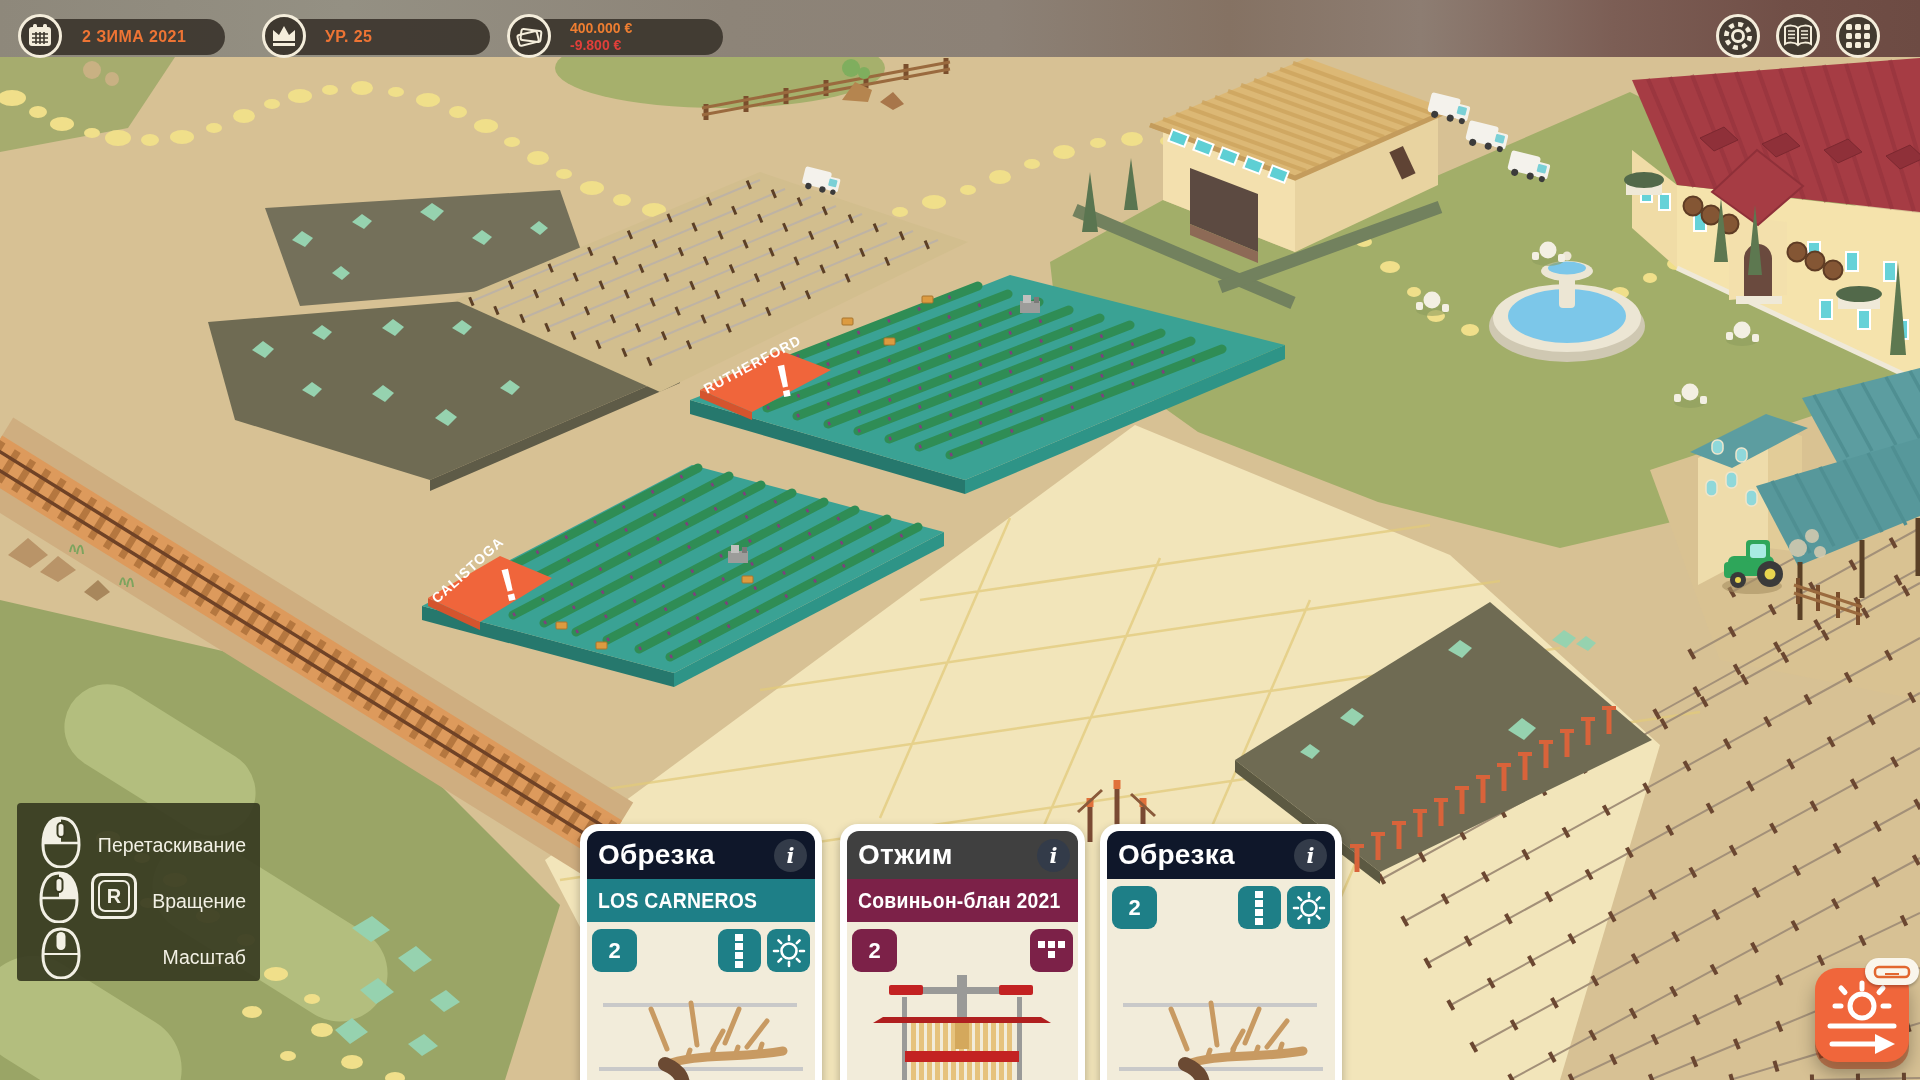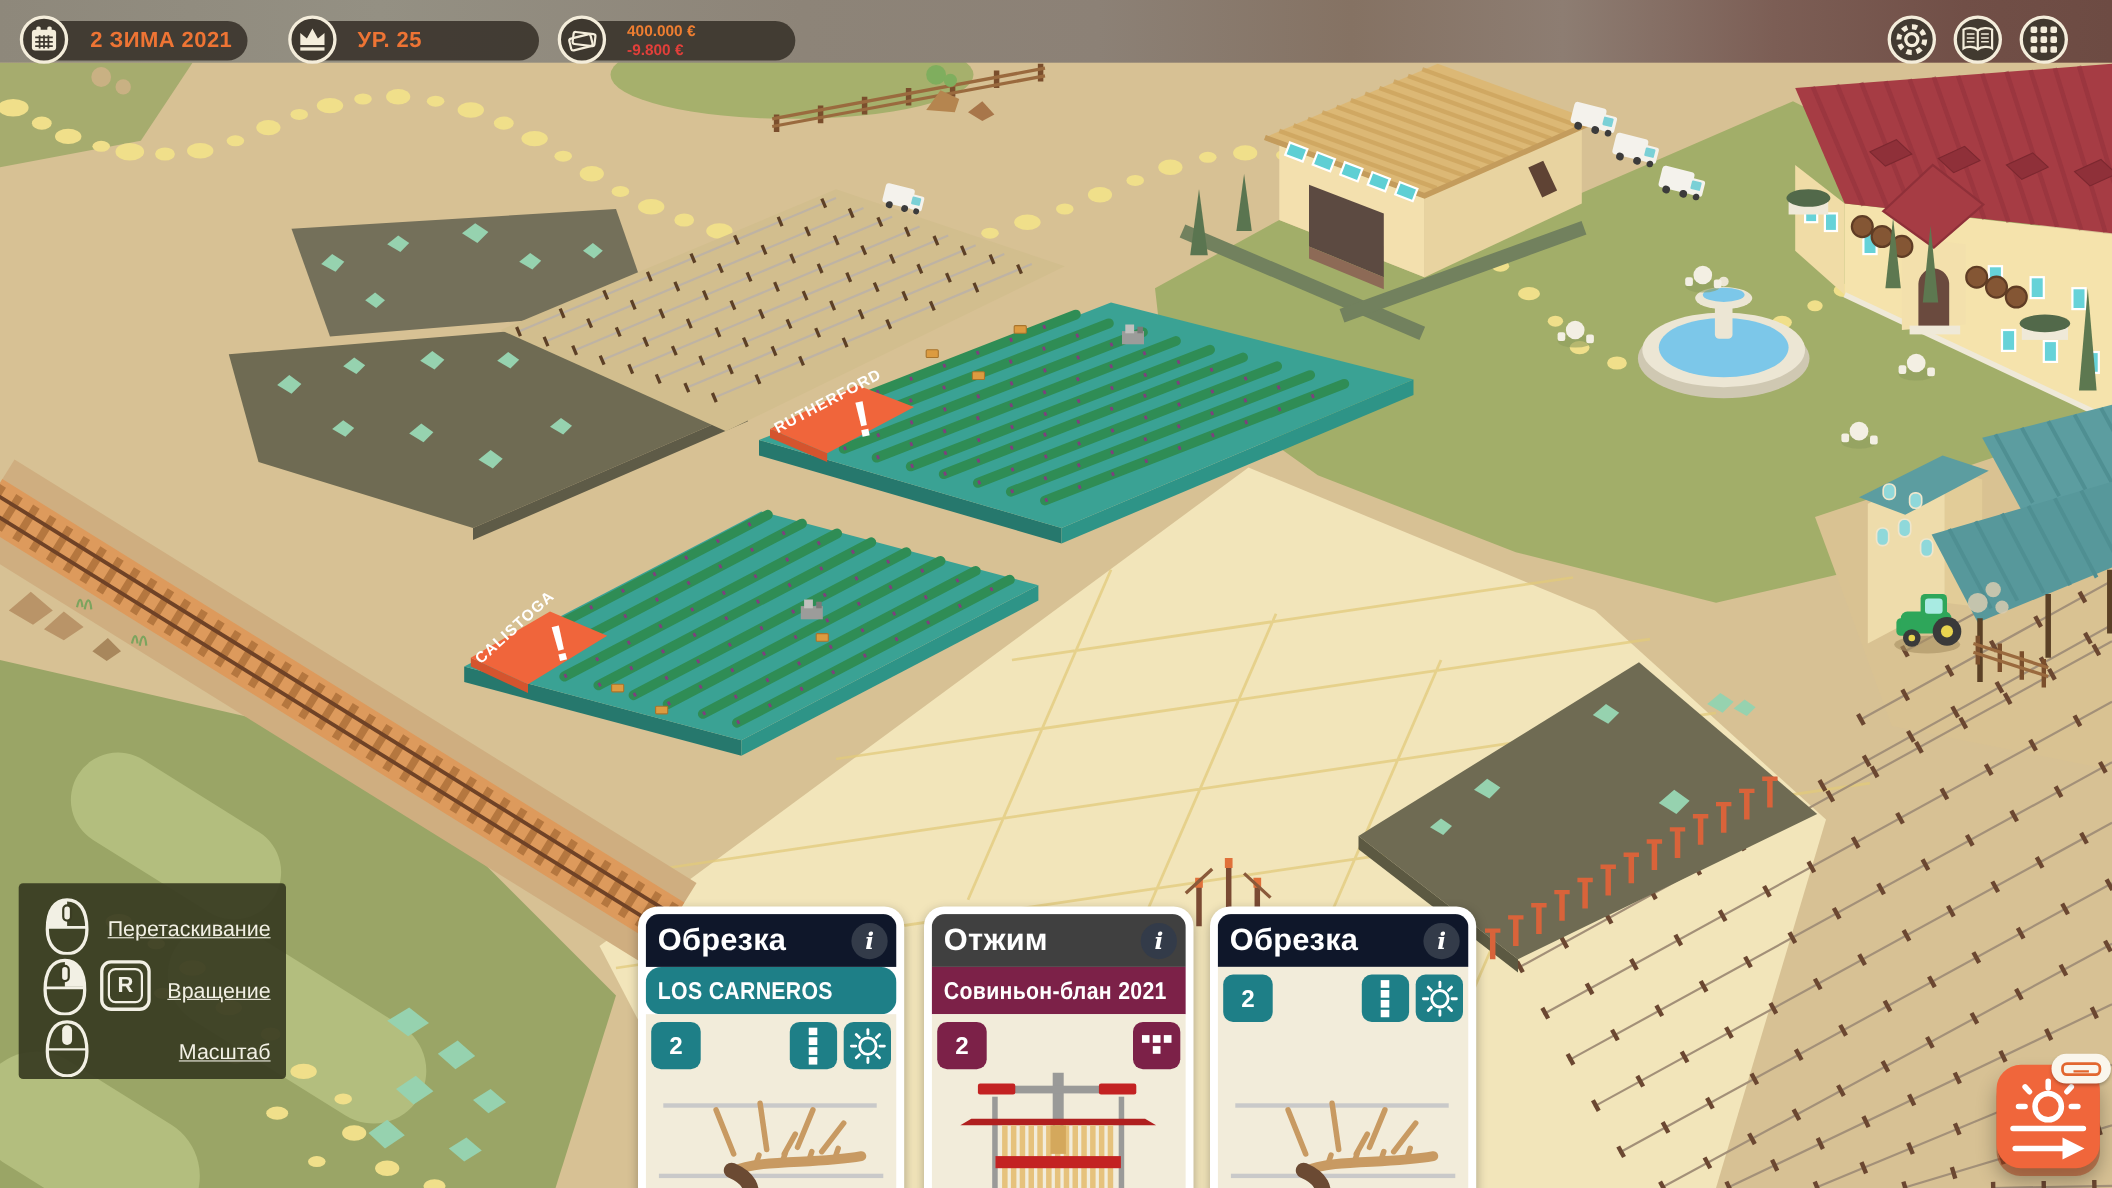--- a/index.html
+++ b/index.html
@@ -9,32 +9,32 @@
 
   
   .hud{position:absolute;left:0;top:0;width:1920px;height:57px;
        background:linear-gradient(90deg,#8e887b 0%,#949083 18%,#8d8478 38%,#8c8176 52%,#857263 64%,#8d7d72 74%,#7c5e55 84%,#714f47 93%,#6d4b43 100%);
        z-index:30;}
   .pill{position:absolute;top:19px;height:36px;background:rgba(62,56,47,.95);border-radius:18px;}
   .pill-circle{position:absolute;top:-5px;width:44px;height:44px;border-radius:50%;
        background:#3e382f;border:3px solid #f4eddb;box-sizing:border-box;
        display:flex;align-items:center;justify-content:center;}
   .pill-label{position:absolute;top:0;height:36px;display:flex;align-items:center;
-       font-weight:700;font-size:20px;letter-spacing:.4px;color:#ee7434;white-space:nowrap;}
+       font-weight:700;font-size:16px;letter-spacing:.4px;color:#ee7434;white-space:nowrap;}
   .money-lines{position:absolute;top:1px;left:62px;line-height:17px;font-weight:700;font-size:14px;white-space:nowrap;}
   .money-amount{color:#ef7e31;}
   .money-delta{color:#e23f3a;}
   .hud-btn{position:absolute;top:14px;width:44px;height:44px;border-radius:50%;
        background:rgba(62,56,47,.92);border:3px solid #f4eddb;box-sizing:border-box;
        display:flex;align-items:center;justify-content:center;cursor:pointer;}
 
   
   .legend{position:absolute;left:17px;top:803px;width:243px;height:178px;
        background:rgba(56,59,33,.93);border-radius:4px;color:#f2f0e4;z-index:20;}
-  .legend-label{position:absolute;right:14px;font-size:19.5px;white-space:nowrap;text-decoration:underline;}
+  .legend-label{position:absolute;right:14px;font-size:19.5px;white-space:nowrap;}
   .keycap{position:absolute;left:74px;top:70px;width:46px;height:46px;border:3px solid #f2f0e4;border-radius:10px;box-sizing:border-box;display:flex;align-items:center;justify-content:center;}
   .keycap-inner{width:32px;height:32px;border:2.5px solid #f2f0e4;border-radius:7px;box-sizing:border-box;
        display:flex;align-items:center;justify-content:center;font-weight:700;font-size:20px;}
 
   
   .card{position:absolute;top:824px;width:242px;height:280px;background:#fff;border-radius:18px;
         padding:7px;box-sizing:border-box;box-shadow:0 4px 10px rgba(0,0,0,.28);z-index:25;cursor:pointer;}
   .card-inner{height:100%;border-radius:12px;overflow:hidden;display:flex;flex-direction:column;}
   .card-header{height:48px;flex:0 0 48px;display:flex;align-items:center;justify-content:space-between;
         padding:0 8px 0 11px;color:#fff;}
@@ -43,21 +43,21 @@
         display:flex;align-items:center;justify-content:center;
         font-family:"DejaVu Serif",serif;font-style:italic;font-weight:700;font-size:21px;cursor:pointer;}
   .card-sub{height:43px;flex:0 0 43px;display:flex;align-items:center;padding:0 11px;color:#fff;}
   .card-sub span{font-weight:700;font-size:22px;letter-spacing:.3px;transform:scaleX(.88);transform-origin:left center;white-space:nowrap;}
   .card-body{flex:1;background:#f2ecda;position:relative;}
   .count-badge{position:absolute;left:5px;top:7px;width:45px;height:43px;border-radius:9px;color:#fff;
         font-weight:700;font-size:22px;display:flex;align-items:center;justify-content:center;}
   .action-icons{position:absolute;right:5px;top:7px;display:flex;gap:6px;}
   .action-btn{width:43px;height:43px;border-radius:9px;display:flex;align-items:center;justify-content:center;cursor:pointer;}
   .illus{position:absolute;left:0;bottom:0;}
-  .teal  .card-header{background:#0f172a;}  .teal  .card-sub{background:#1e7f87;border-radius:14px;}
+  .teal  .card-header{background:#0f172a;}  .teal  .card-sub{background:#1e7f87;}
   .teal  .count-badge,.teal .action-btn{background:#1e7f87;}
   .mag   .card-header{background:#404040;}  .mag   .card-sub{background:#7c2148;}
   .mag   .count-badge,.mag .action-btn{background:#7c2148;}
 
   
   .skip-btn{position:absolute;left:1815px;top:968px;width:94px;height:94px;background:#f0663b;
         border-radius:22px;z-index:26;cursor:pointer;
         box-shadow:0 7px 0 rgba(160,62,28,.55),0 12px 18px rgba(0,0,0,.3);}
   .key-hint{position:absolute;right:-10px;top:-10px;width:54px;height:27px;background:#faf6ec;
         border-radius:14px;display:flex;align-items:center;justify-content:center;

